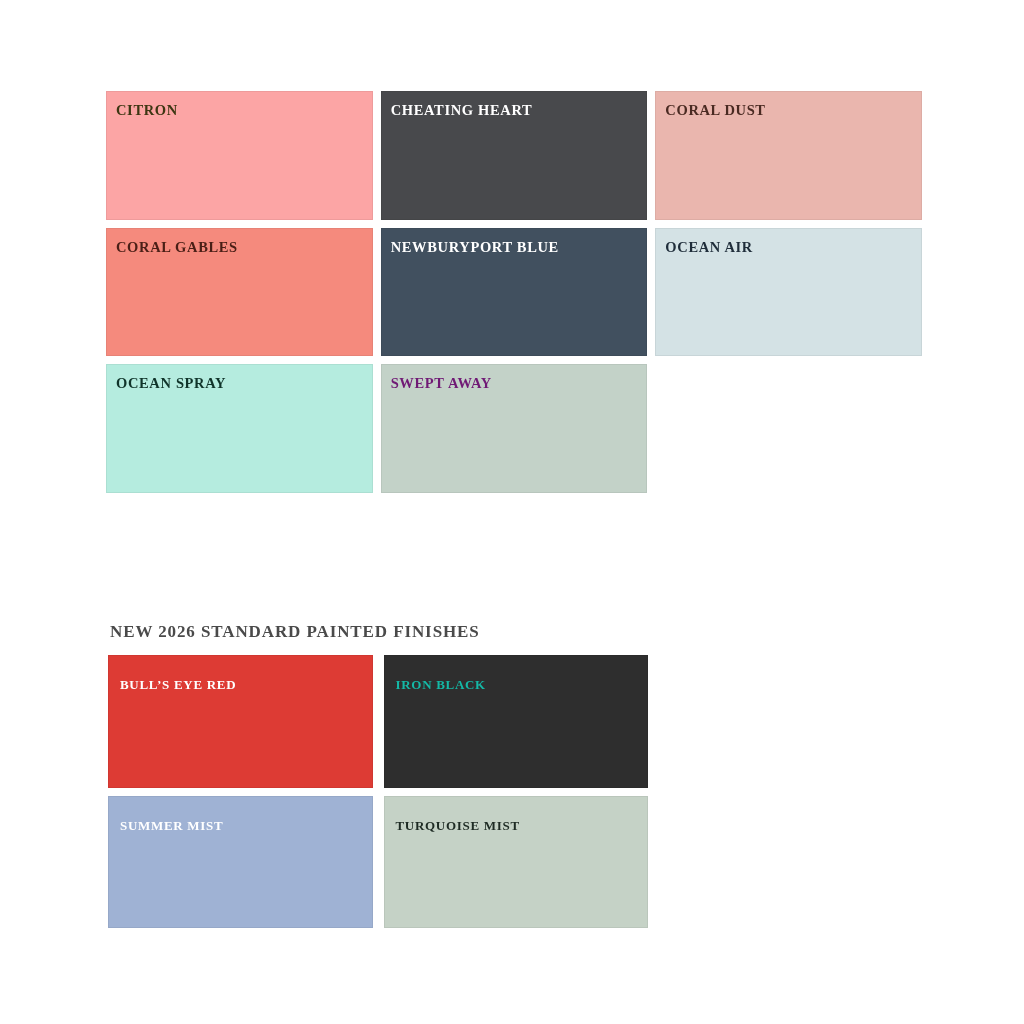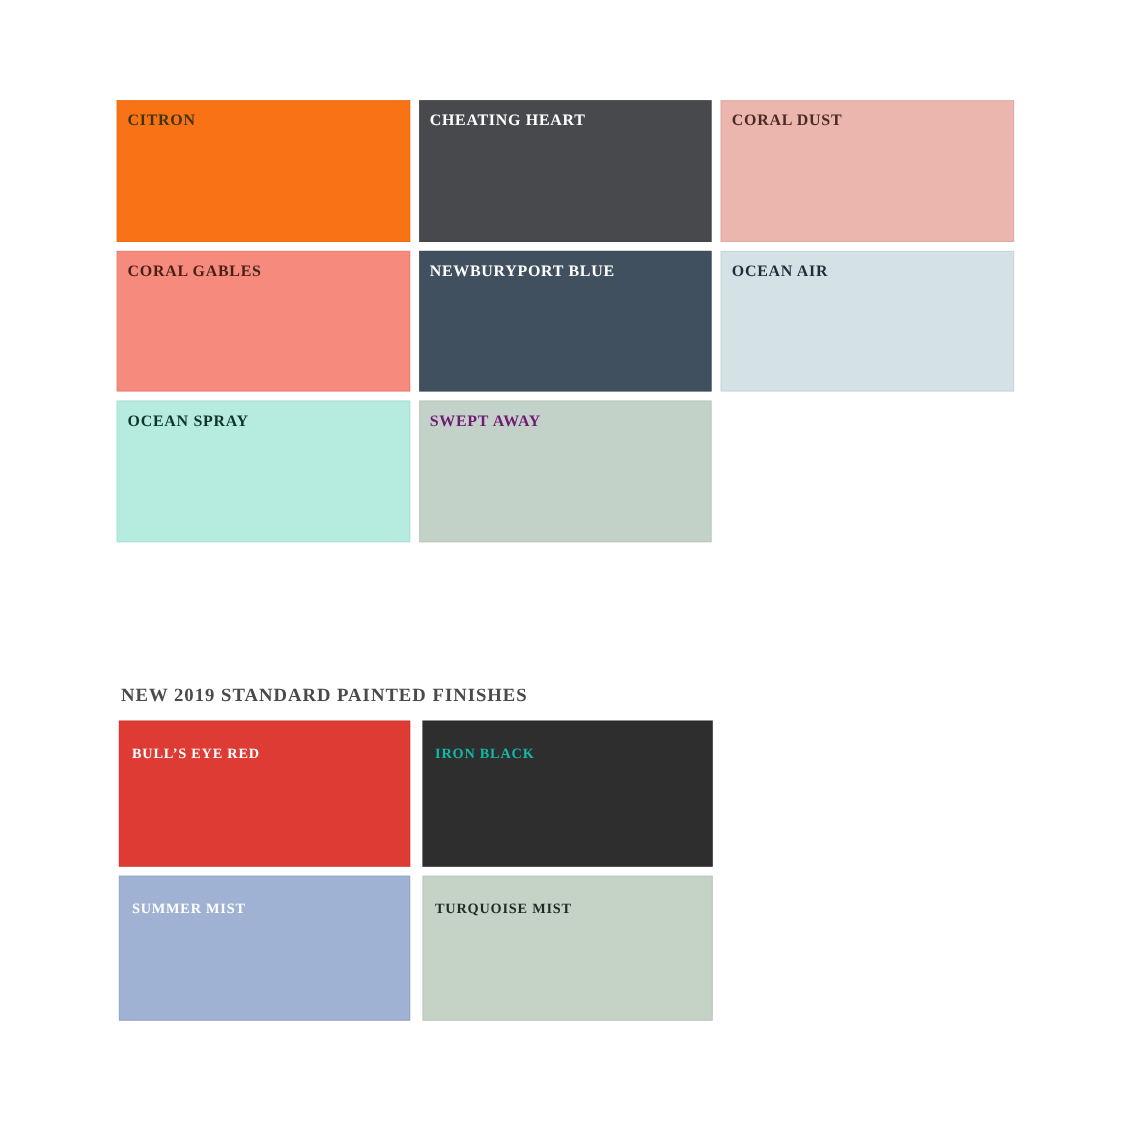--- a/index.html
+++ b/index.html
@@ -92,21 +92,21 @@
     white-space: nowrap;
     line-height: 1;
   }
 </style>
 </head>
 <body style="background: rgb(255, 255, 255);">
 
 <div id="board">
 
   <div class="swatch-grid" id="grid-signature">
-      <div class="swatch" style="background: #f97316;">
+      <div class="swatch" style="background: #fca5a5;">
         <span class="swatch-label" style="color: rgb(61, 54, 18);">CITRON</span>
       </div>
       <div class="swatch" style="background: rgb(72, 73, 76);">
         <span class="swatch-label" style="color: rgb(255, 255, 255);">CHEATING HEART</span>
       </div>
       <div class="swatch" style="background: rgb(234, 182, 174);">
         <span class="swatch-label" style="color: rgb(74, 42, 34);">CORAL DUST</span>
       </div>
       <div class="swatch" style="background: rgb(245, 138, 125);">
         <span class="swatch-label" style="color: rgb(74, 31, 22);">CORAL GABLES</span>
@@ -118,21 +118,21 @@
         <span class="swatch-label" style="color: rgb(31, 45, 58);">OCEAN AIR</span>
       </div>
       <div class="swatch" style="background: rgb(181, 236, 223);">
         <span class="swatch-label" style="color: rgb(16, 52, 42);">OCEAN SPRAY</span>
       </div>
       <div class="swatch" style="background: rgb(195, 210, 200);">
         <span class="swatch-label" style="color: #701a75;">SWEPT AWAY</span>
       </div>
     </div>
 
-  <div class="section-heading">NEW  2019  STANDARD PAINTED FINISHES</div>
+  <div class="section-heading">NEW  2026  STANDARD PAINTED FINISHES</div>
 
   <div class="swatch-grid" id="grid-standard">
       <div class="swatch" style="background: rgb(221, 59, 52);">
         <span class="swatch-label" style="color: rgb(255, 255, 255);">BULL’S EYE RED</span>
       </div>
       <div class="swatch" style="background: rgb(46, 46, 46);">
         <span class="swatch-label" style="color: #14b8a6;">IRON BLACK</span>
       </div>
       <div class="swatch" style="background: rgb(159, 178, 212); text-decoration: underline;">
         <span class="swatch-label" style="color: rgb(255, 255, 255);">SUMMER MIST</span>

